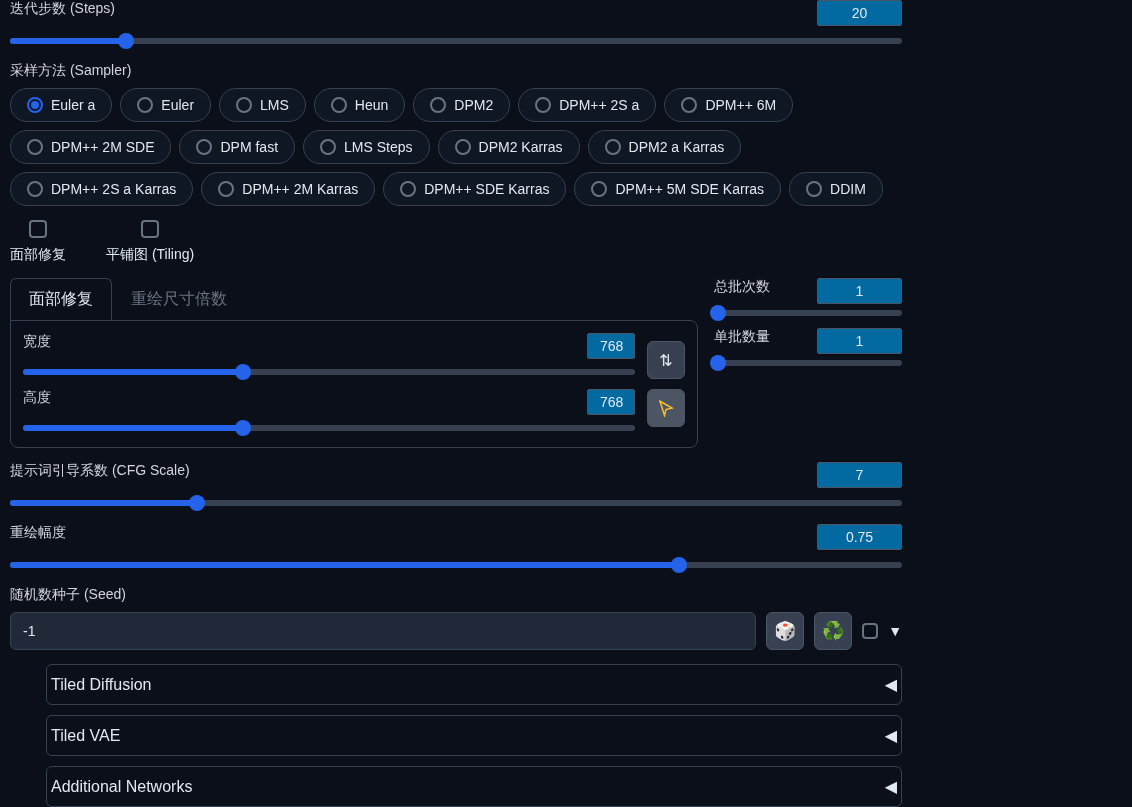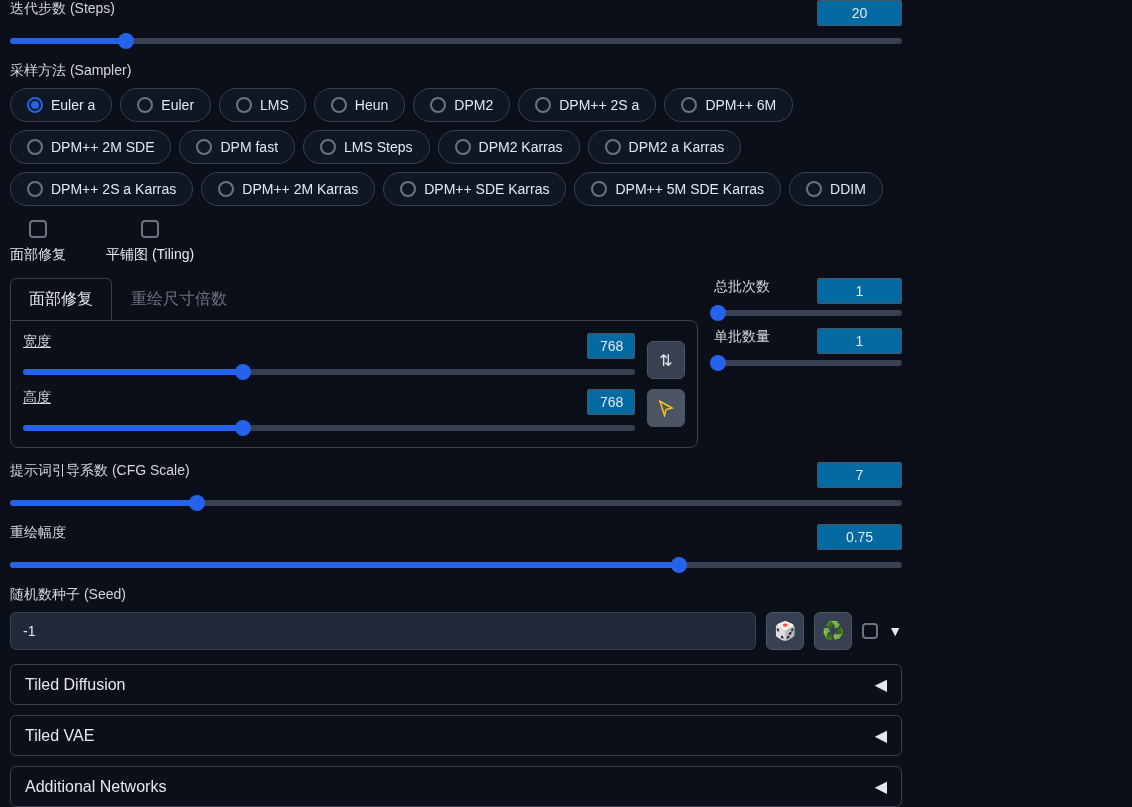--- a/index.html
+++ b/index.html
@@ -108,21 +108,21 @@
   background: #374151;
   border-radius: 6px;
   cursor: pointer;
   display: flex;
   align-items: center; justify-content: center;
   color: #e2e8f0;
   font-size: 16px;
 }
 .icon-btn.highlight { background: #4b5563; }
 .size-row { display: flex; align-items: center; gap: 12px; }
-.size-row .field-label { width: 40px; text-decoration: underline; }
+.size-row .field-label { width: 40px; }
 .size-row .num-box { width: 48px; }
 .size-slider-wrap { flex: 1; }
 .two-col { display: flex; gap: 16px; align-items: flex-start; }
 .left-col { flex: 0 0 688px; }
 .right-col { flex: 1; }
 .mini-param { margin-bottom: 6px; }
 .mini-param .hdr { display: flex; justify-content: space-between; align-items: center; margin-bottom: 4px; }
 .mini-param .slider-track { margin: 6px 0 12px 0; }
 .seed-row { display: flex; gap: 10px; align-items: center; }
 .seed-input {
@@ -139,28 +139,29 @@
   border: 1px solid #4b5563;
   background: #374151;
   border-radius: 6px;
   cursor: pointer;
   display: flex; align-items: center; justify-content: center;
   font-size: 18px;
 }
 .accordion {
   border: 1px solid #374151;
   border-radius: 6px;
-  padding: 10px 14px;
+  padding: 10px 4px;
   margin-top: 10px;
   display: flex;
   justify-content: space-between;
   align-items: flex-end;
   cursor: pointer;
   font-size: 16px;
   font-weight: 500;
+  margin-left: 36px;
 }
 .accordion .arrow { color: #e2e8f0; }
 .hdr-row { display: flex; justify-content: space-between; }
 </style>
 </head>
 <body>
 
 <div class="section">
   <div class="hdr-row">
     <span class="field-label">迭代步数 (Steps)</span>

